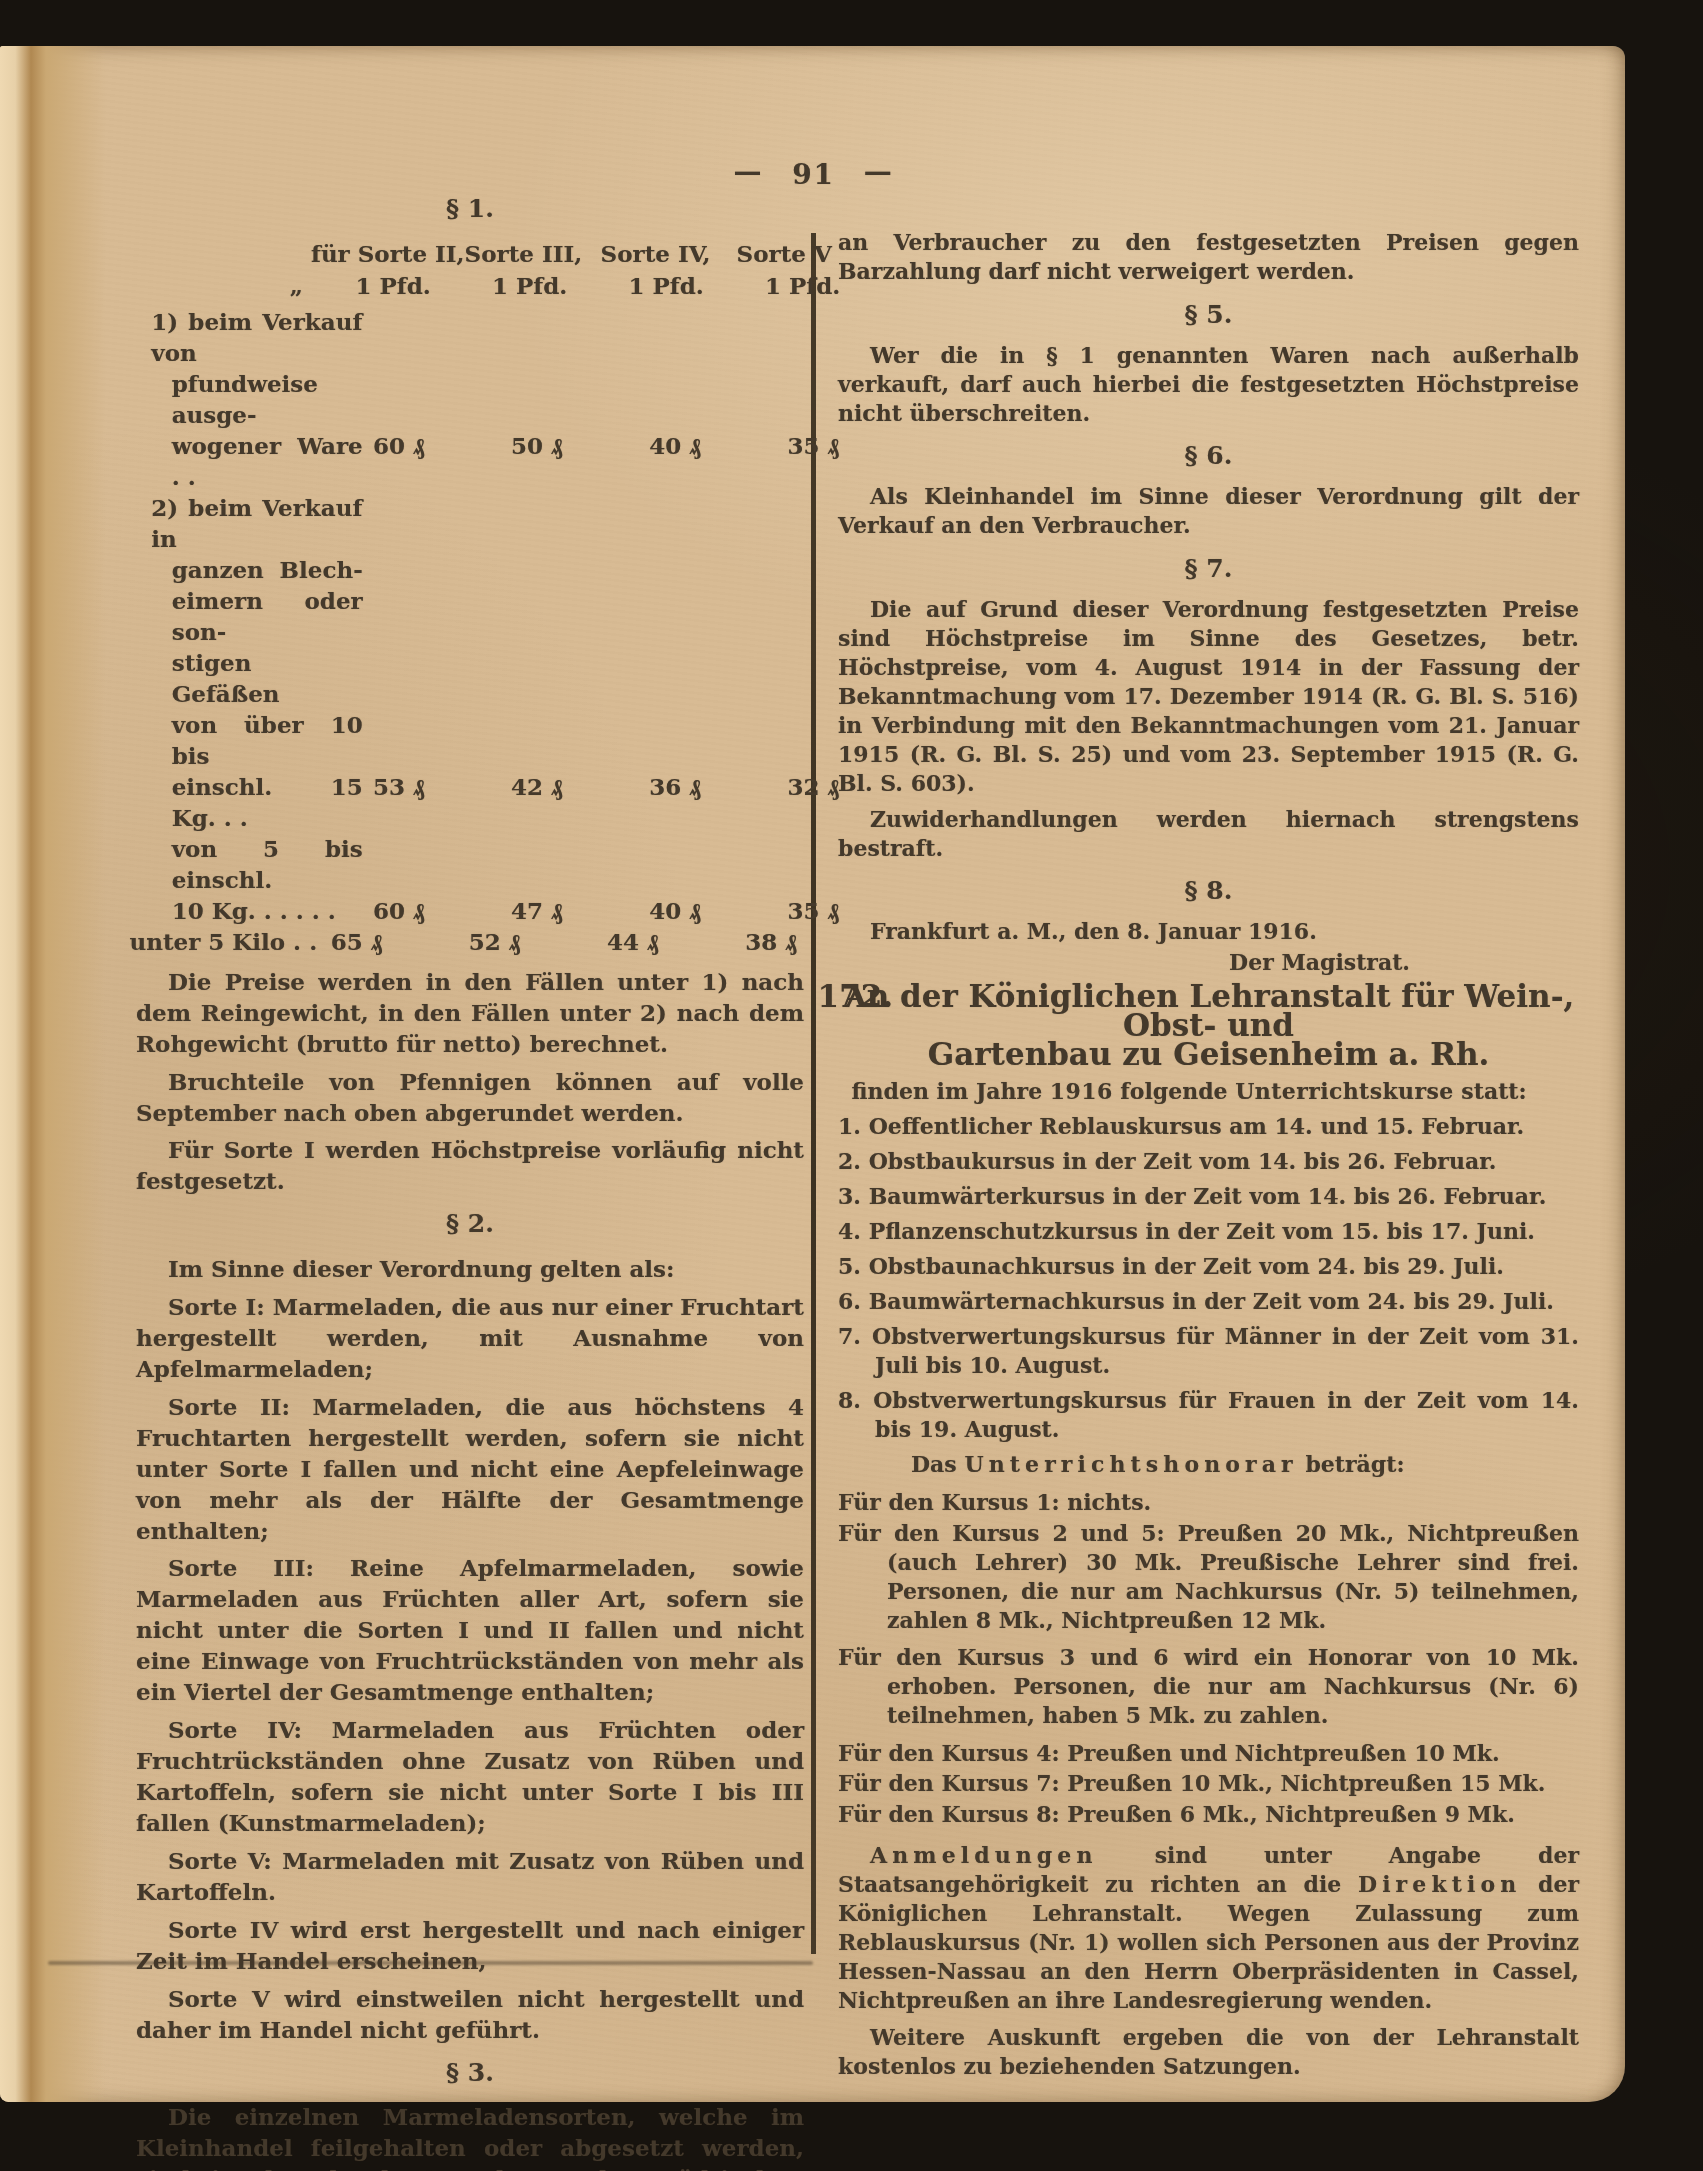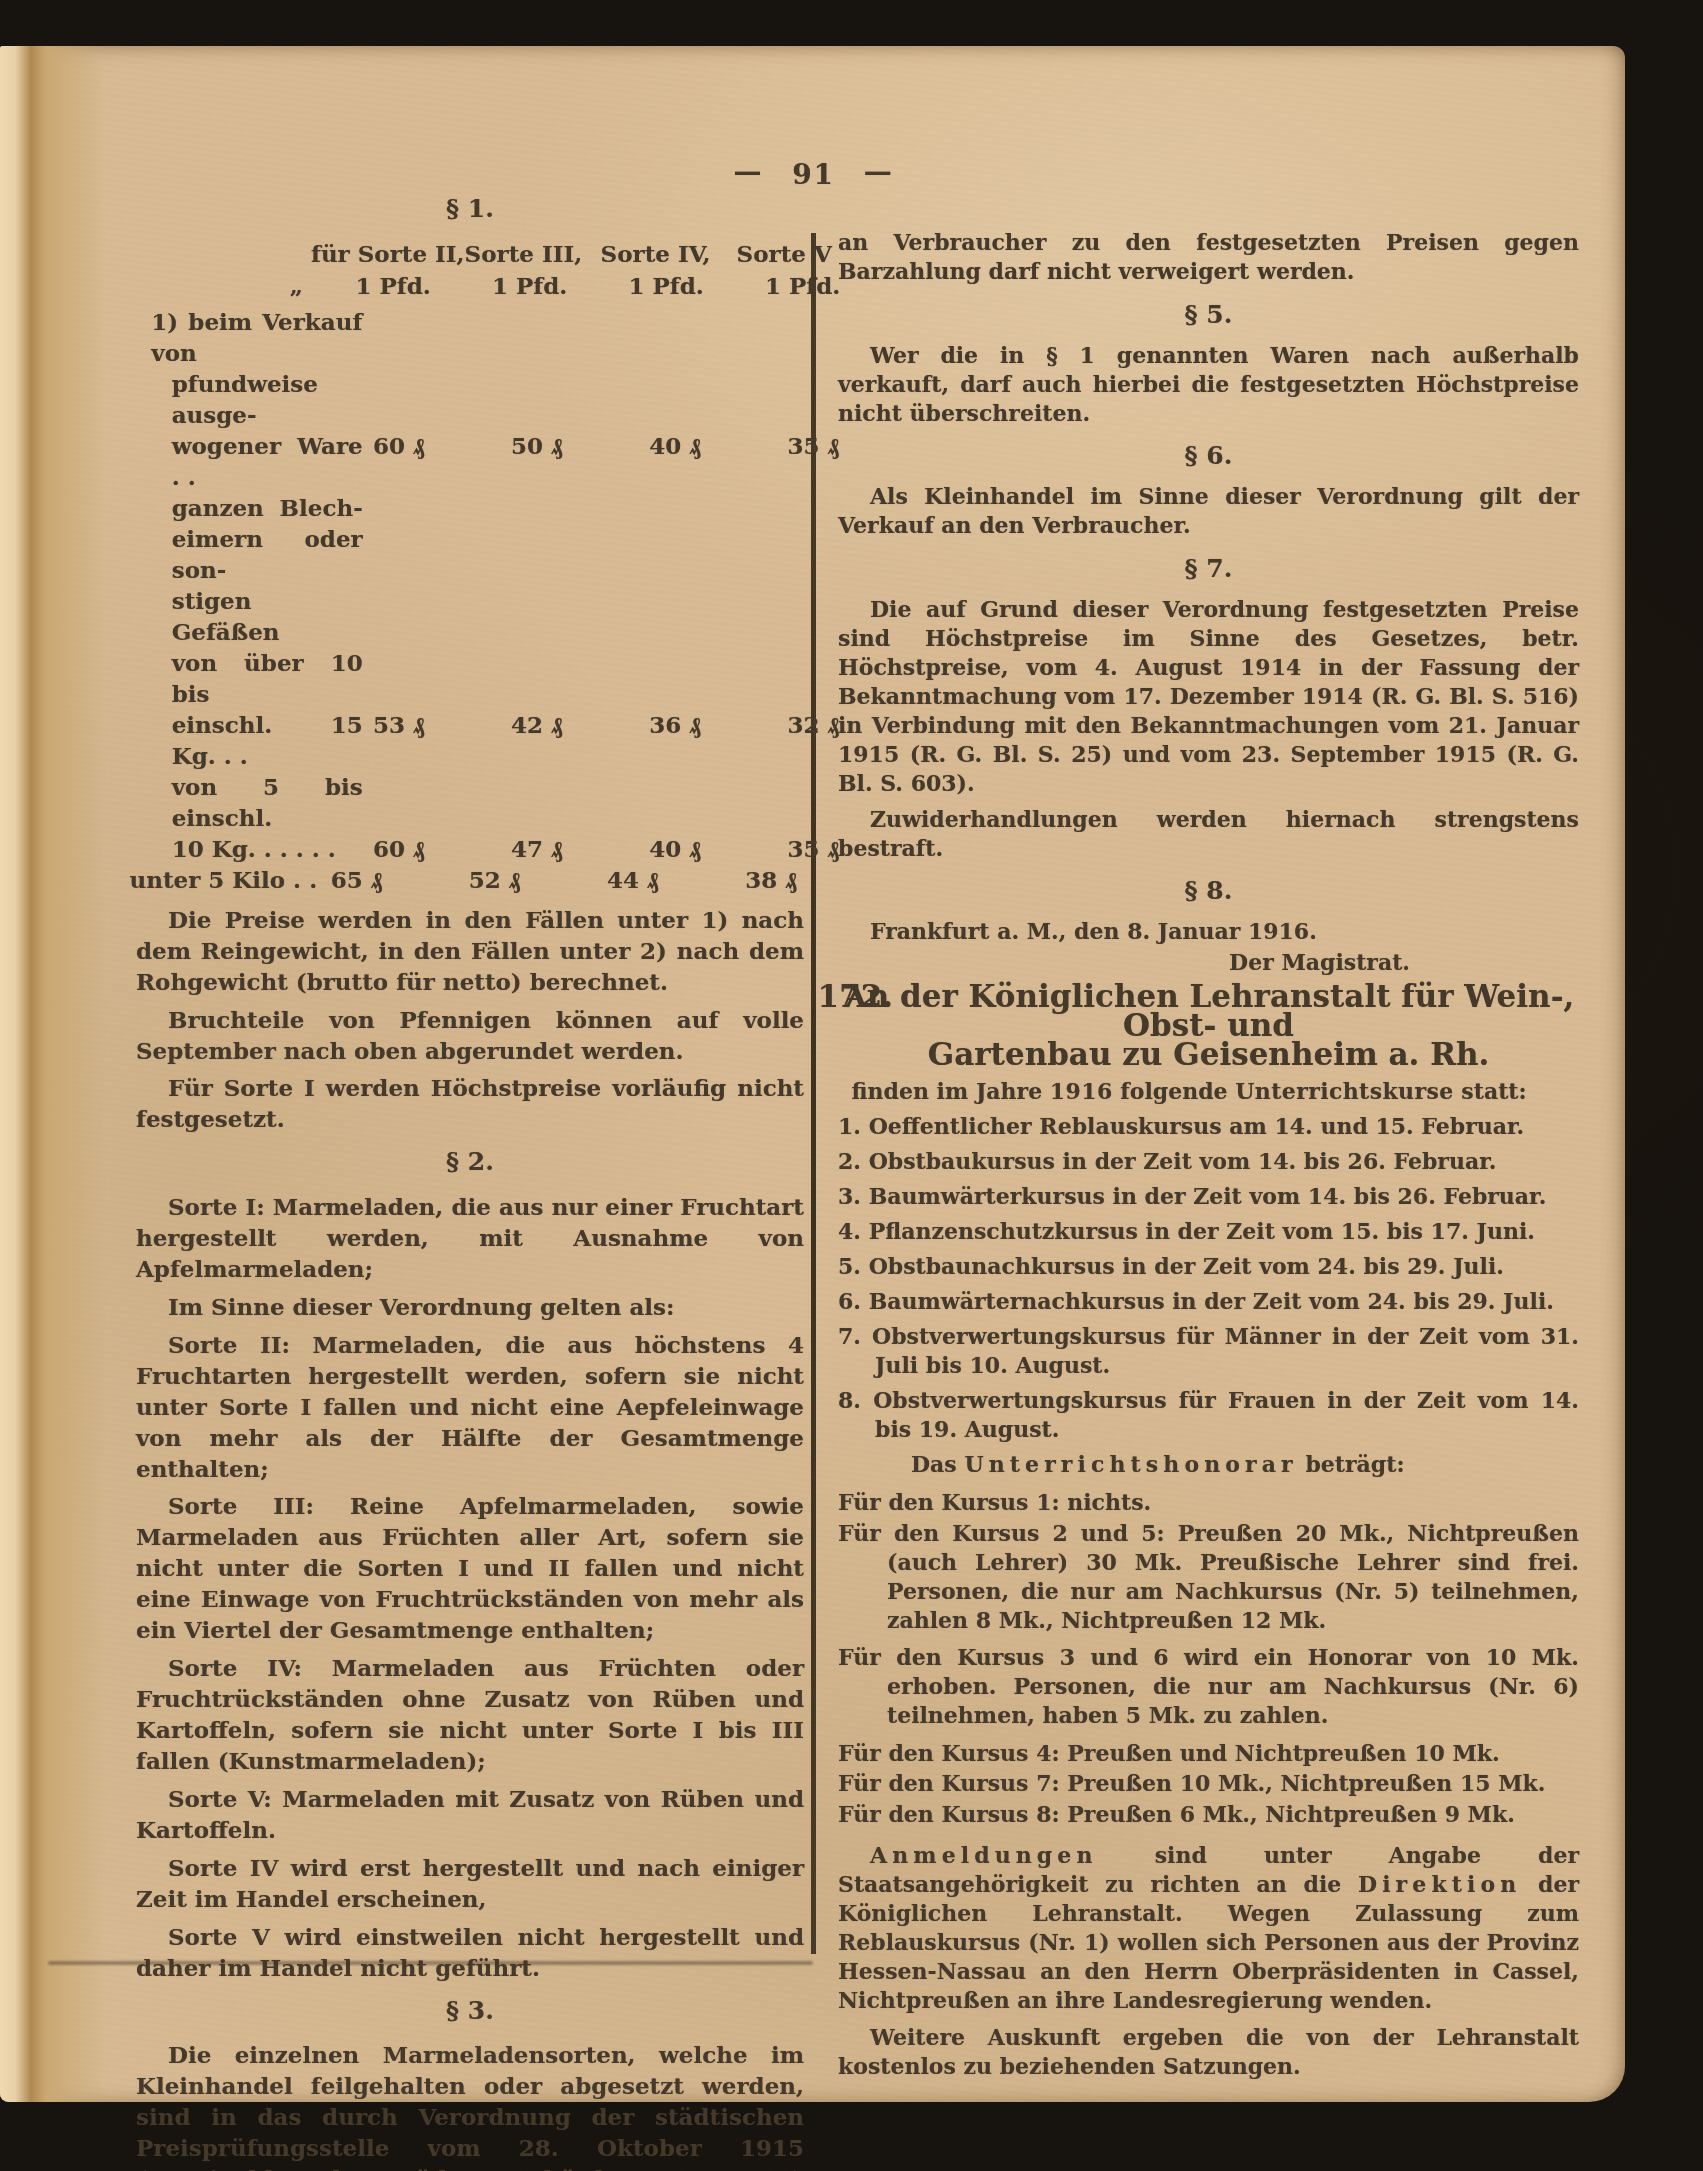--- a/index.html
+++ b/index.html
@@ -115,20 +115,23 @@
       <span class="tlabel ind">pfundweise ausge-</span>
     </div>
   <div class="trow">
     <span class="tlabel ind">wogener Ware . .</span>
     <span class="tval">60 ₰</span>
     <span class="tval">50 ₰</span>
     <span class="tval">40 ₰</span>
     <span class="tval">35 ₰</span>
   </div>
   <div class="trow">
+      <span class="tlabel">2) beim Verkauf in</span>
+    </div>
+  <div class="trow">
       <span class="tlabel ind spread">ganzen Blech-</span>
     </div>
   <div class="trow">
       <span class="tlabel ind spread">eimern oder son-</span>
     </div>
   <div class="trow">
       <span class="tlabel ind spread">stigen Gefäßen</span>
     </div>
   <div class="trow">
       <span class="tlabel ind spread">von über 10 bis</span>
@@ -156,22 +159,22 @@
     <span class="tval">52 ₰</span>
     <span class="tval">44 ₰</span>
     <span class="tval">38 ₰</span>
   </div>
 
   <div class="p">Die Preise werden in den Fällen unter 1) nach dem Reingewicht, in den Fällen unter 2) nach dem Rohgewicht (brutto für netto) berechnet.</div>
   <div class="p">Bruchteile von Pfennigen können auf volle September nach oben abgerundet werden.</div>
   <div class="p">Für Sorte I werden Höchstpreise vorläufig nicht festgesetzt.</div>
 
   <div class="h">§ 2.</div>
+  <div class="p">Im Sinne dieser Verordnung gelten als:</div>
   <div class="p">Sorte I: Marmeladen, die aus nur einer Fruchtart hergestellt werden, mit Ausnahme von Apfelmarmeladen;</div>
-  <div class="p">Im Sinne dieser Verordnung gelten als:</div>
   <div class="p">Sorte II: Marmeladen, die aus höchstens 4 Fruchtarten hergestellt werden, sofern sie nicht unter Sorte I fallen und nicht eine Aepfeleinwage von mehr als der Hälfte der Gesamtmenge enthalten;</div>
   <div class="p">Sorte III: Reine Apfelmarmeladen, sowie Marmeladen aus Früchten aller Art, sofern sie nicht unter die Sorten I und II fallen und nicht eine Einwage von Fruchtrückständen von mehr als ein Viertel der Gesamtmenge enthalten;</div>
   <div class="p">Sorte IV: Marmeladen aus Früchten oder Fruchtrückständen ohne Zusatz von Rüben und Kartoffeln, sofern sie nicht unter Sorte I bis III fallen (Kunstmarmeladen);</div>
   <div class="p">Sorte V: Marmeladen mit Zusatz von Rüben und Kartoffeln.</div>
   <div class="p">Sorte IV wird erst hergestellt und nach einiger Zeit im Handel erscheinen,</div>
   <div class="p">Sorte V wird einstweilen nicht hergestellt und daher im Handel nicht geführt.</div>
 
   <div class="h">§ 3.</div>
   <div class="p">Die einzelnen Marmeladensorten, welche im Kleinhandel feilgehalten oder abgesetzt werden, sind in das durch Verordnung der städtischen Preisprüfungsstelle vom 28. Oktober 1915 (Anzeigebl. d. städt. Behörden Nr. 88) vorgeschriebene Preisverzeichnis aufzunehmen.</div>
 

